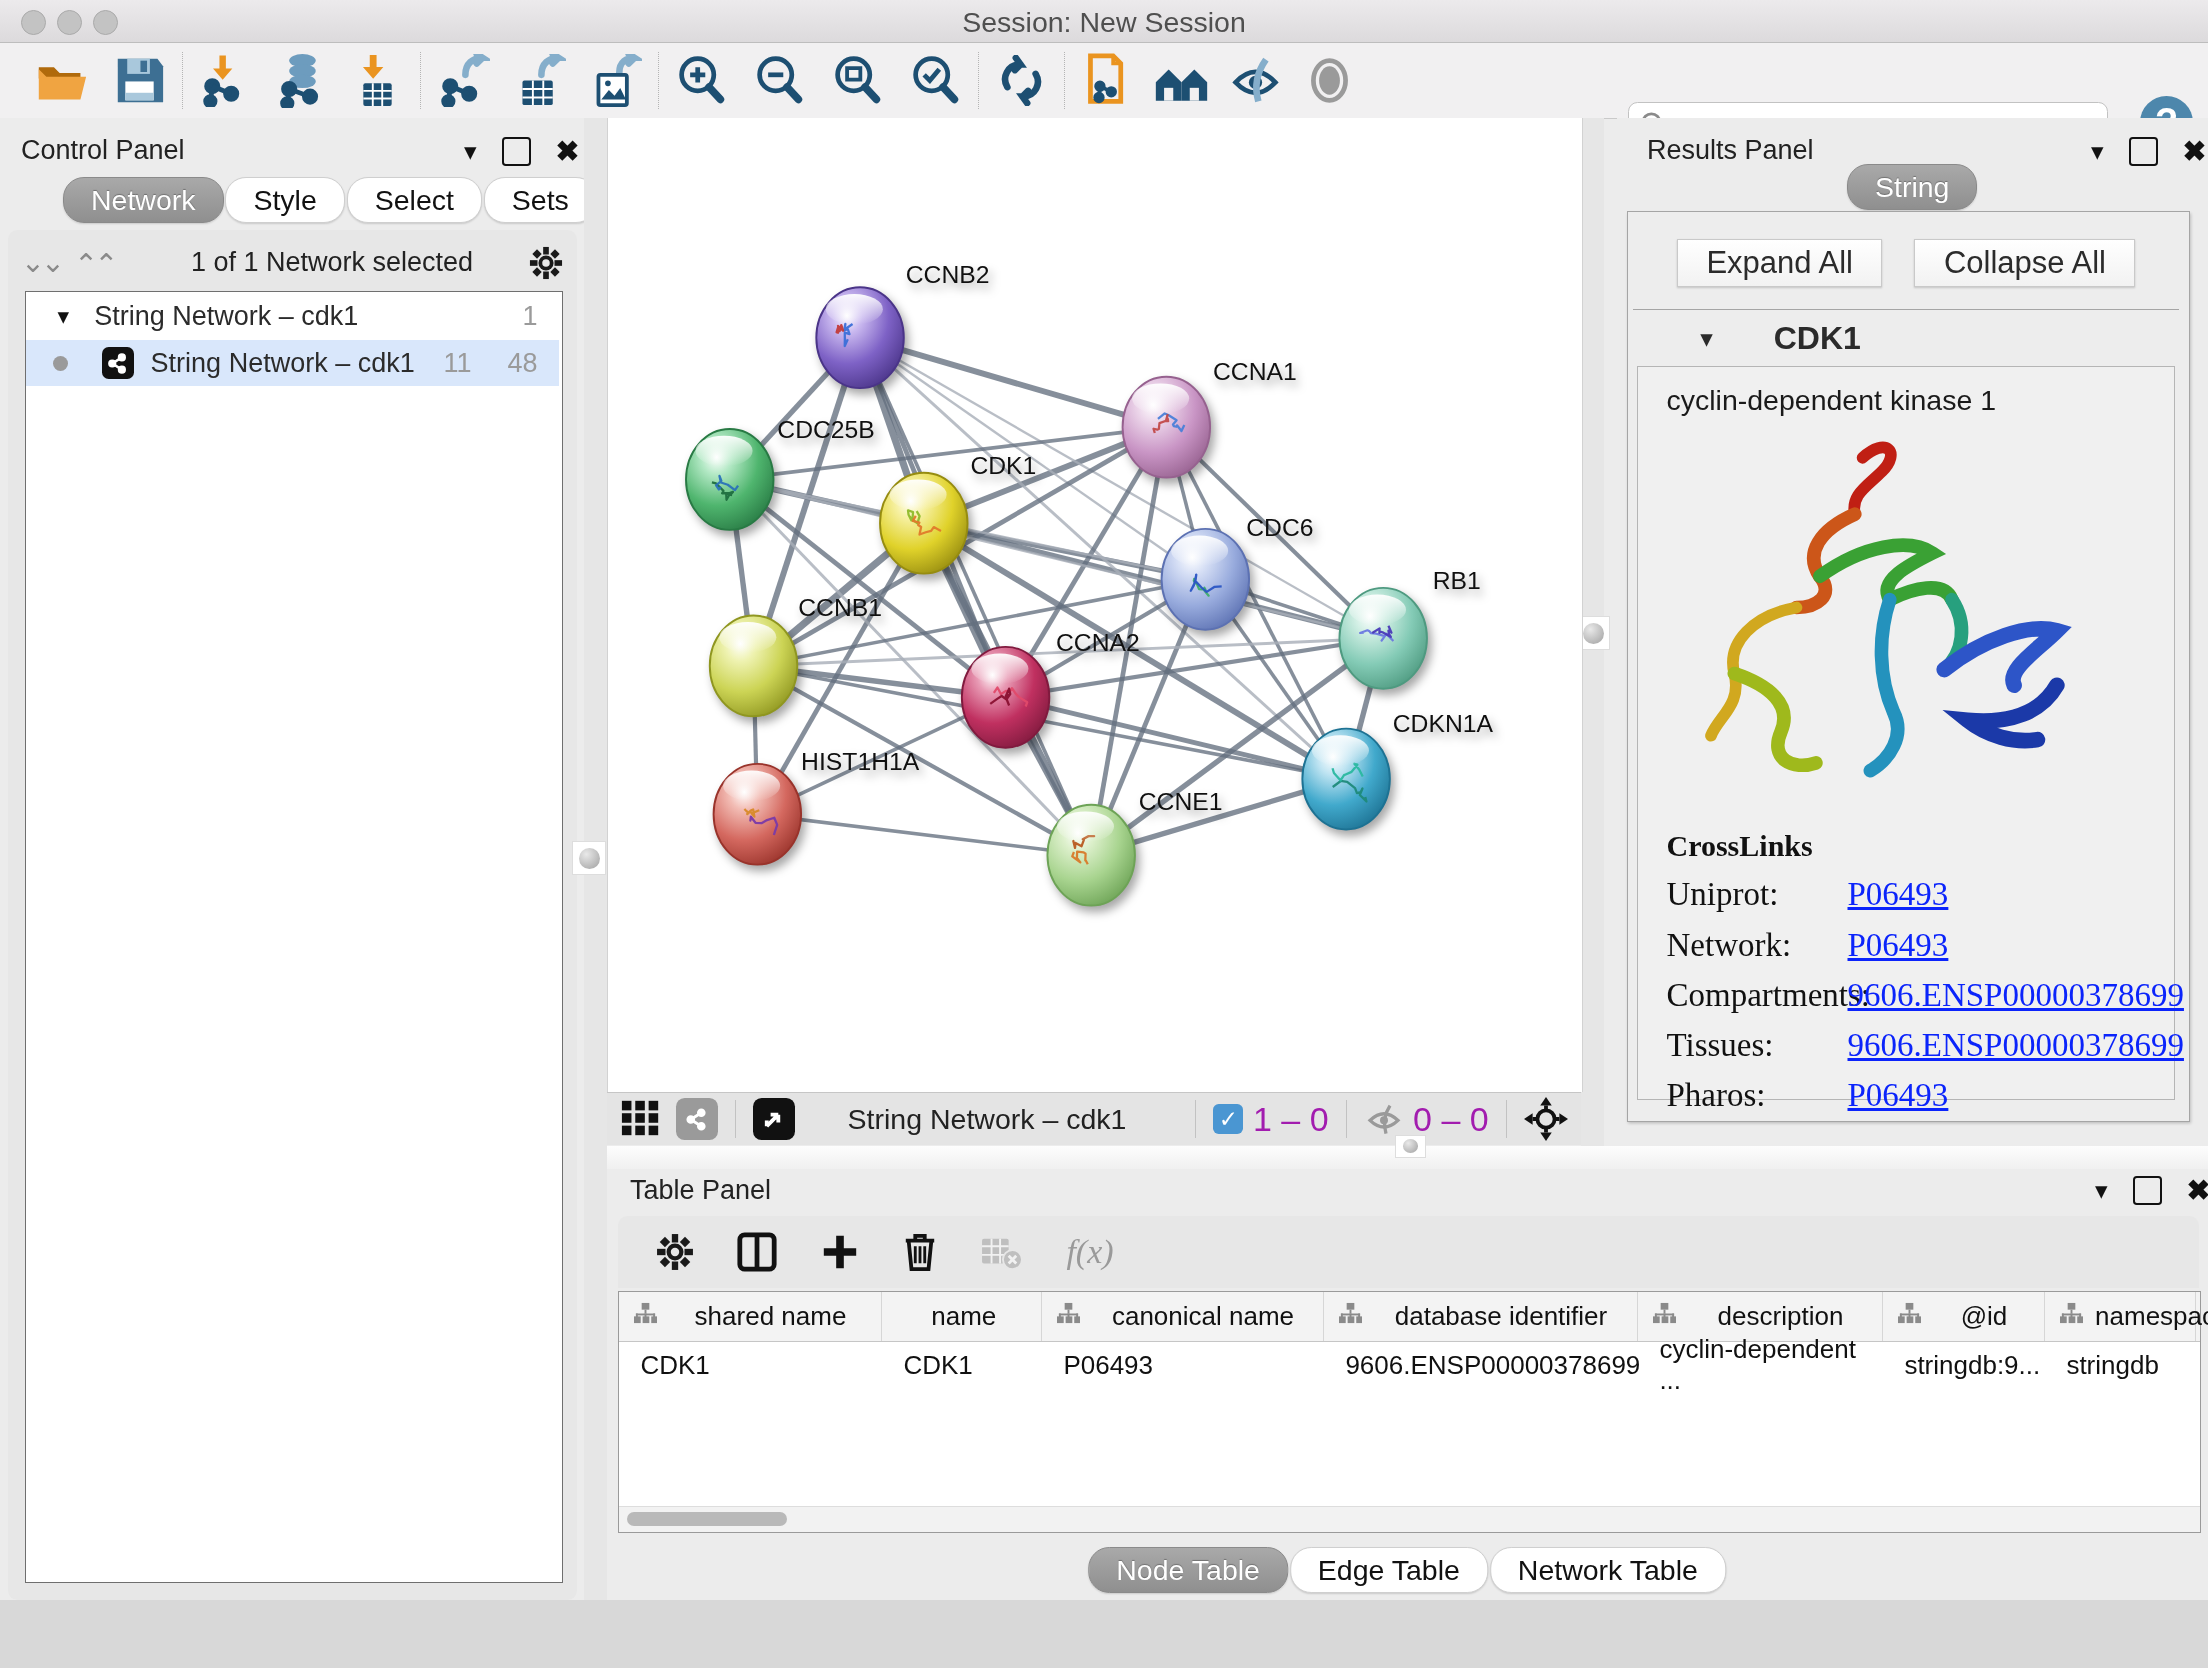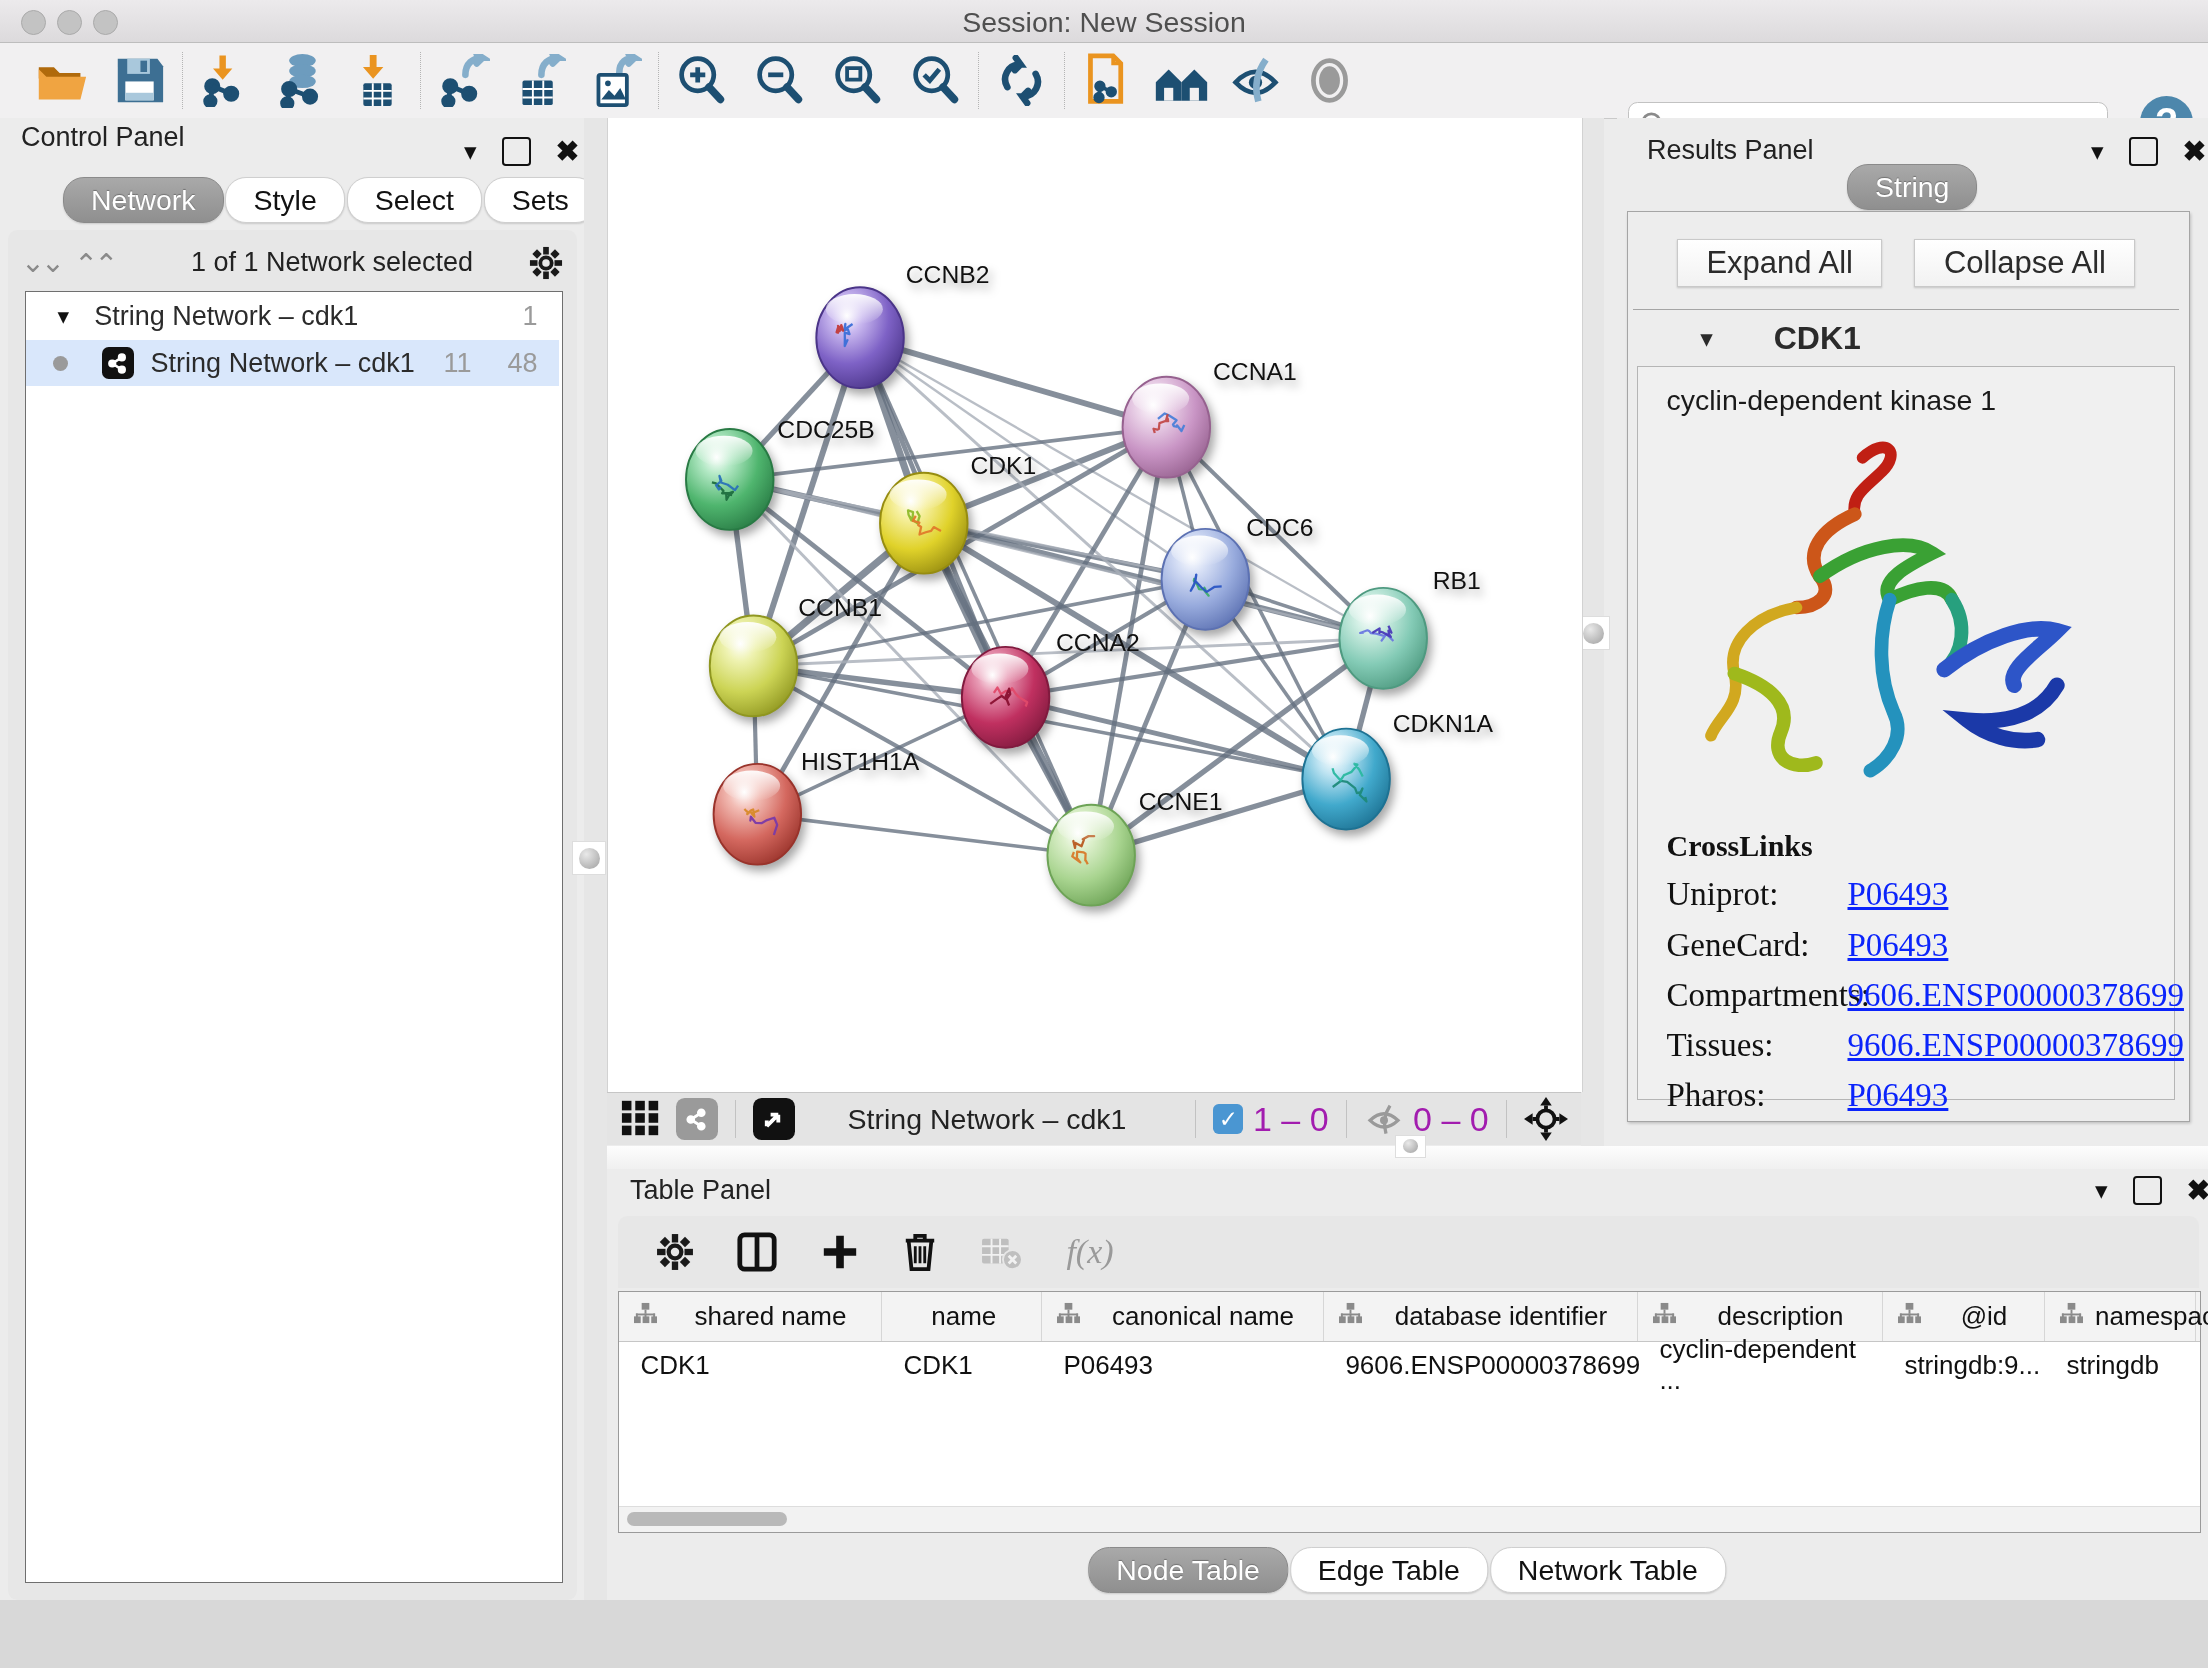--- a/index.html
+++ b/index.html
@@ -26,21 +26,21 @@
     background:#4d87ac;color:#fff;font-size:38px;font-weight:bold;display:flex;
     align-items:center;justify-content:center;}
   
   .phead-title{font-size:27px;color:#222;}
   .phead-ics{position:absolute;display:flex;gap:25px;align-items:center;}
   .ph-caret{font-size:25px;color:#111;}
   .ph-float{width:25px;height:25px;border:2.9px solid #111;border-radius:3.8px;}
   .ph-close{font-size:28.5px;color:#111;font-weight:bold;line-height:25px;}
   
   .cpanel{position:absolute;left:0;top:118px;width:584px;height:1489px;background:#ececec;}
-  .cp-title{position:absolute;left:21px;top:4px;}
+  .cp-title{position:absolute;left:21px;top:17px;}
   .cp-ics{left:464px;top:19px;}
   .tabs-row{position:absolute;left:63px;top:59px;display:flex;}
   .tab{height:44px;padding:0 27px;display:flex;align-items:center;font-size:28.5px;border-radius:21px;
     background:#fff;border:1px solid #cfcfcf;margin-right:1.9px;color:#111;box-shadow:0 1px 1.9px rgba(0,0,0,.15);}
   .tab.sel{background:linear-gradient(#a9a9a9,#8f8f8f);color:#fff;border-color:#8a8a8a;
     text-shadow:0 -1px 1px rgba(0,0,0,.3);}
   .cp-sub{position:absolute;left:7.6px;top:112px;width:569px;height:1370px;background:#e7e7e7;
     border-radius:9.5px;}
   .cp-toolrow{position:absolute;left:13.3px;top:9.5px;width:542px;height:46px;display:flex;align-items:center;}
   .chev{font-size:28.5px;color:#8a8a8a;letter-spacing:-3.8px;margin-right:17px;}
@@ -665,21 +665,21 @@
           </g>
         </svg>
         <div class="xl-wrap">
           <div class="xl-head">CrossLinks</div>
           <div id="xl-rows">
               <div class="xl-row">
                 <span class="xl-lab">Uniprot:</span>
                 <a class="xl-link" href="#">P06493</a>
               </div>
               <div class="xl-row">
-                <span class="xl-lab">GeneCard:</span>
+                <span class="xl-lab">Network:</span>
                 <a class="xl-link" href="#">P06493</a>
               </div>
               <div class="xl-row">
                 <span class="xl-lab">Compartments:</span>
                 <a class="xl-link" href="#">9606.ENSP00000378699</a>
               </div>
               <div class="xl-row">
                 <span class="xl-lab">Tissues:</span>
                 <a class="xl-link" href="#">9606.ENSP00000378699</a>
               </div>

